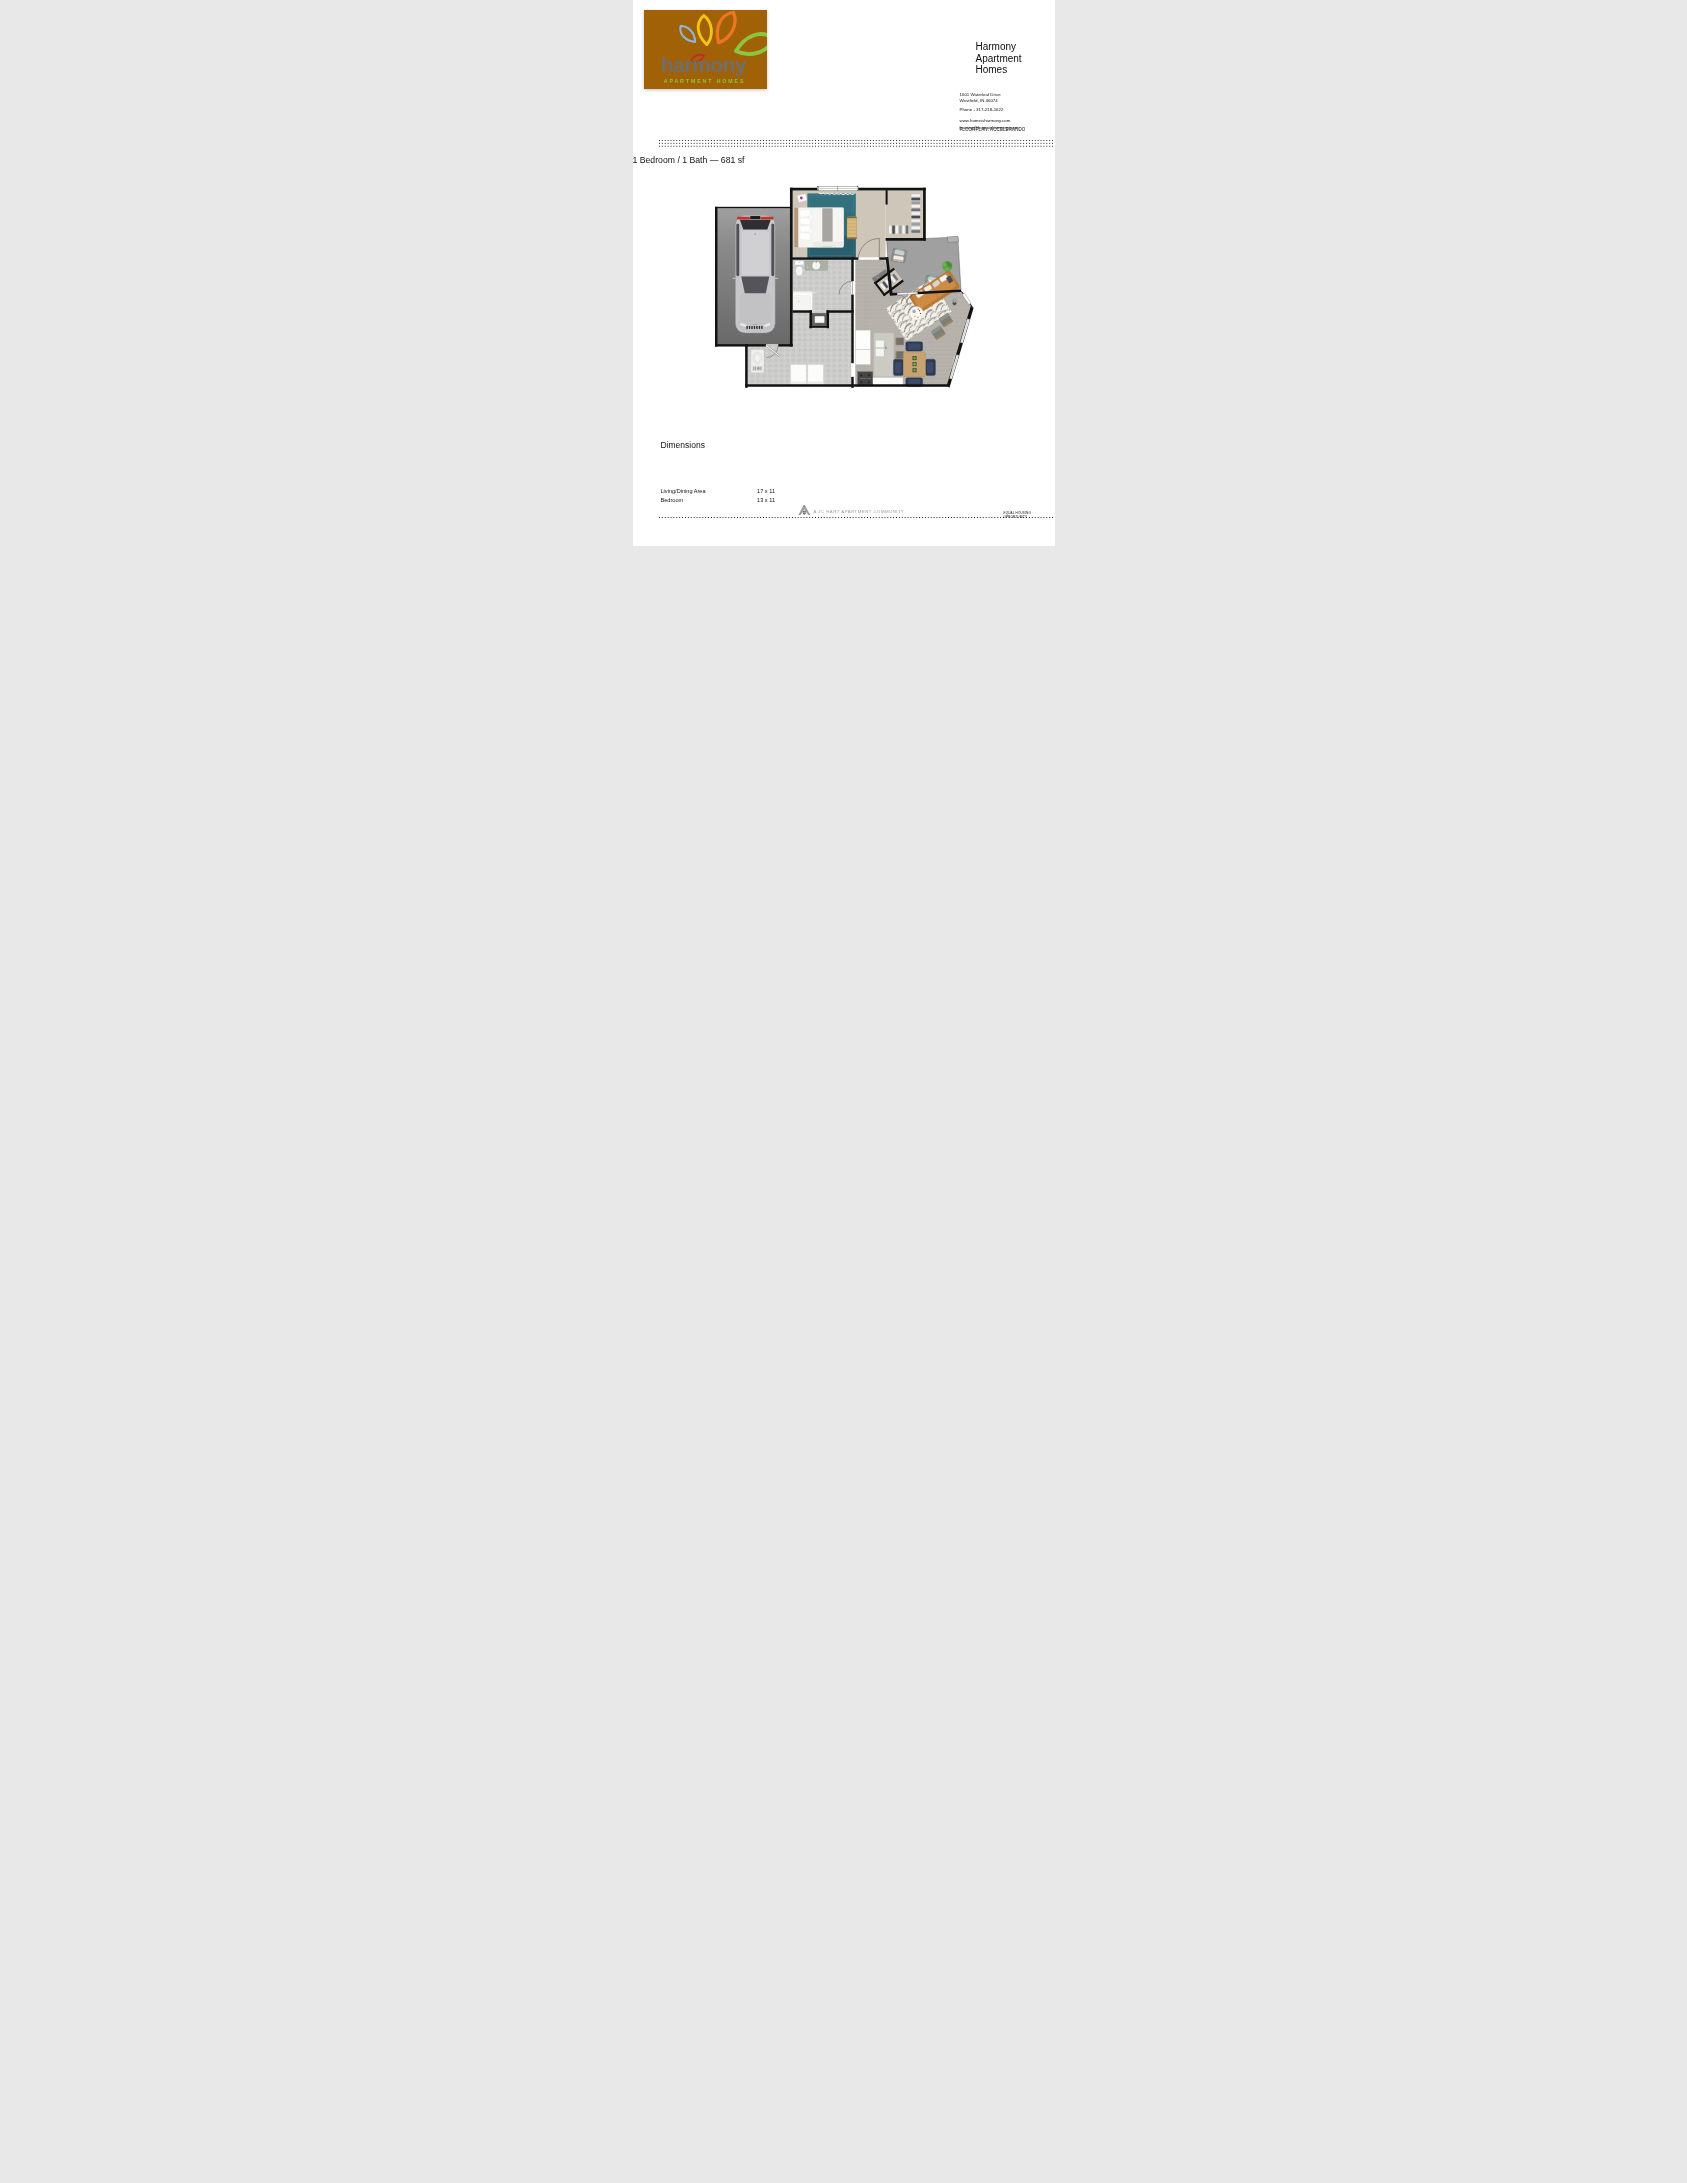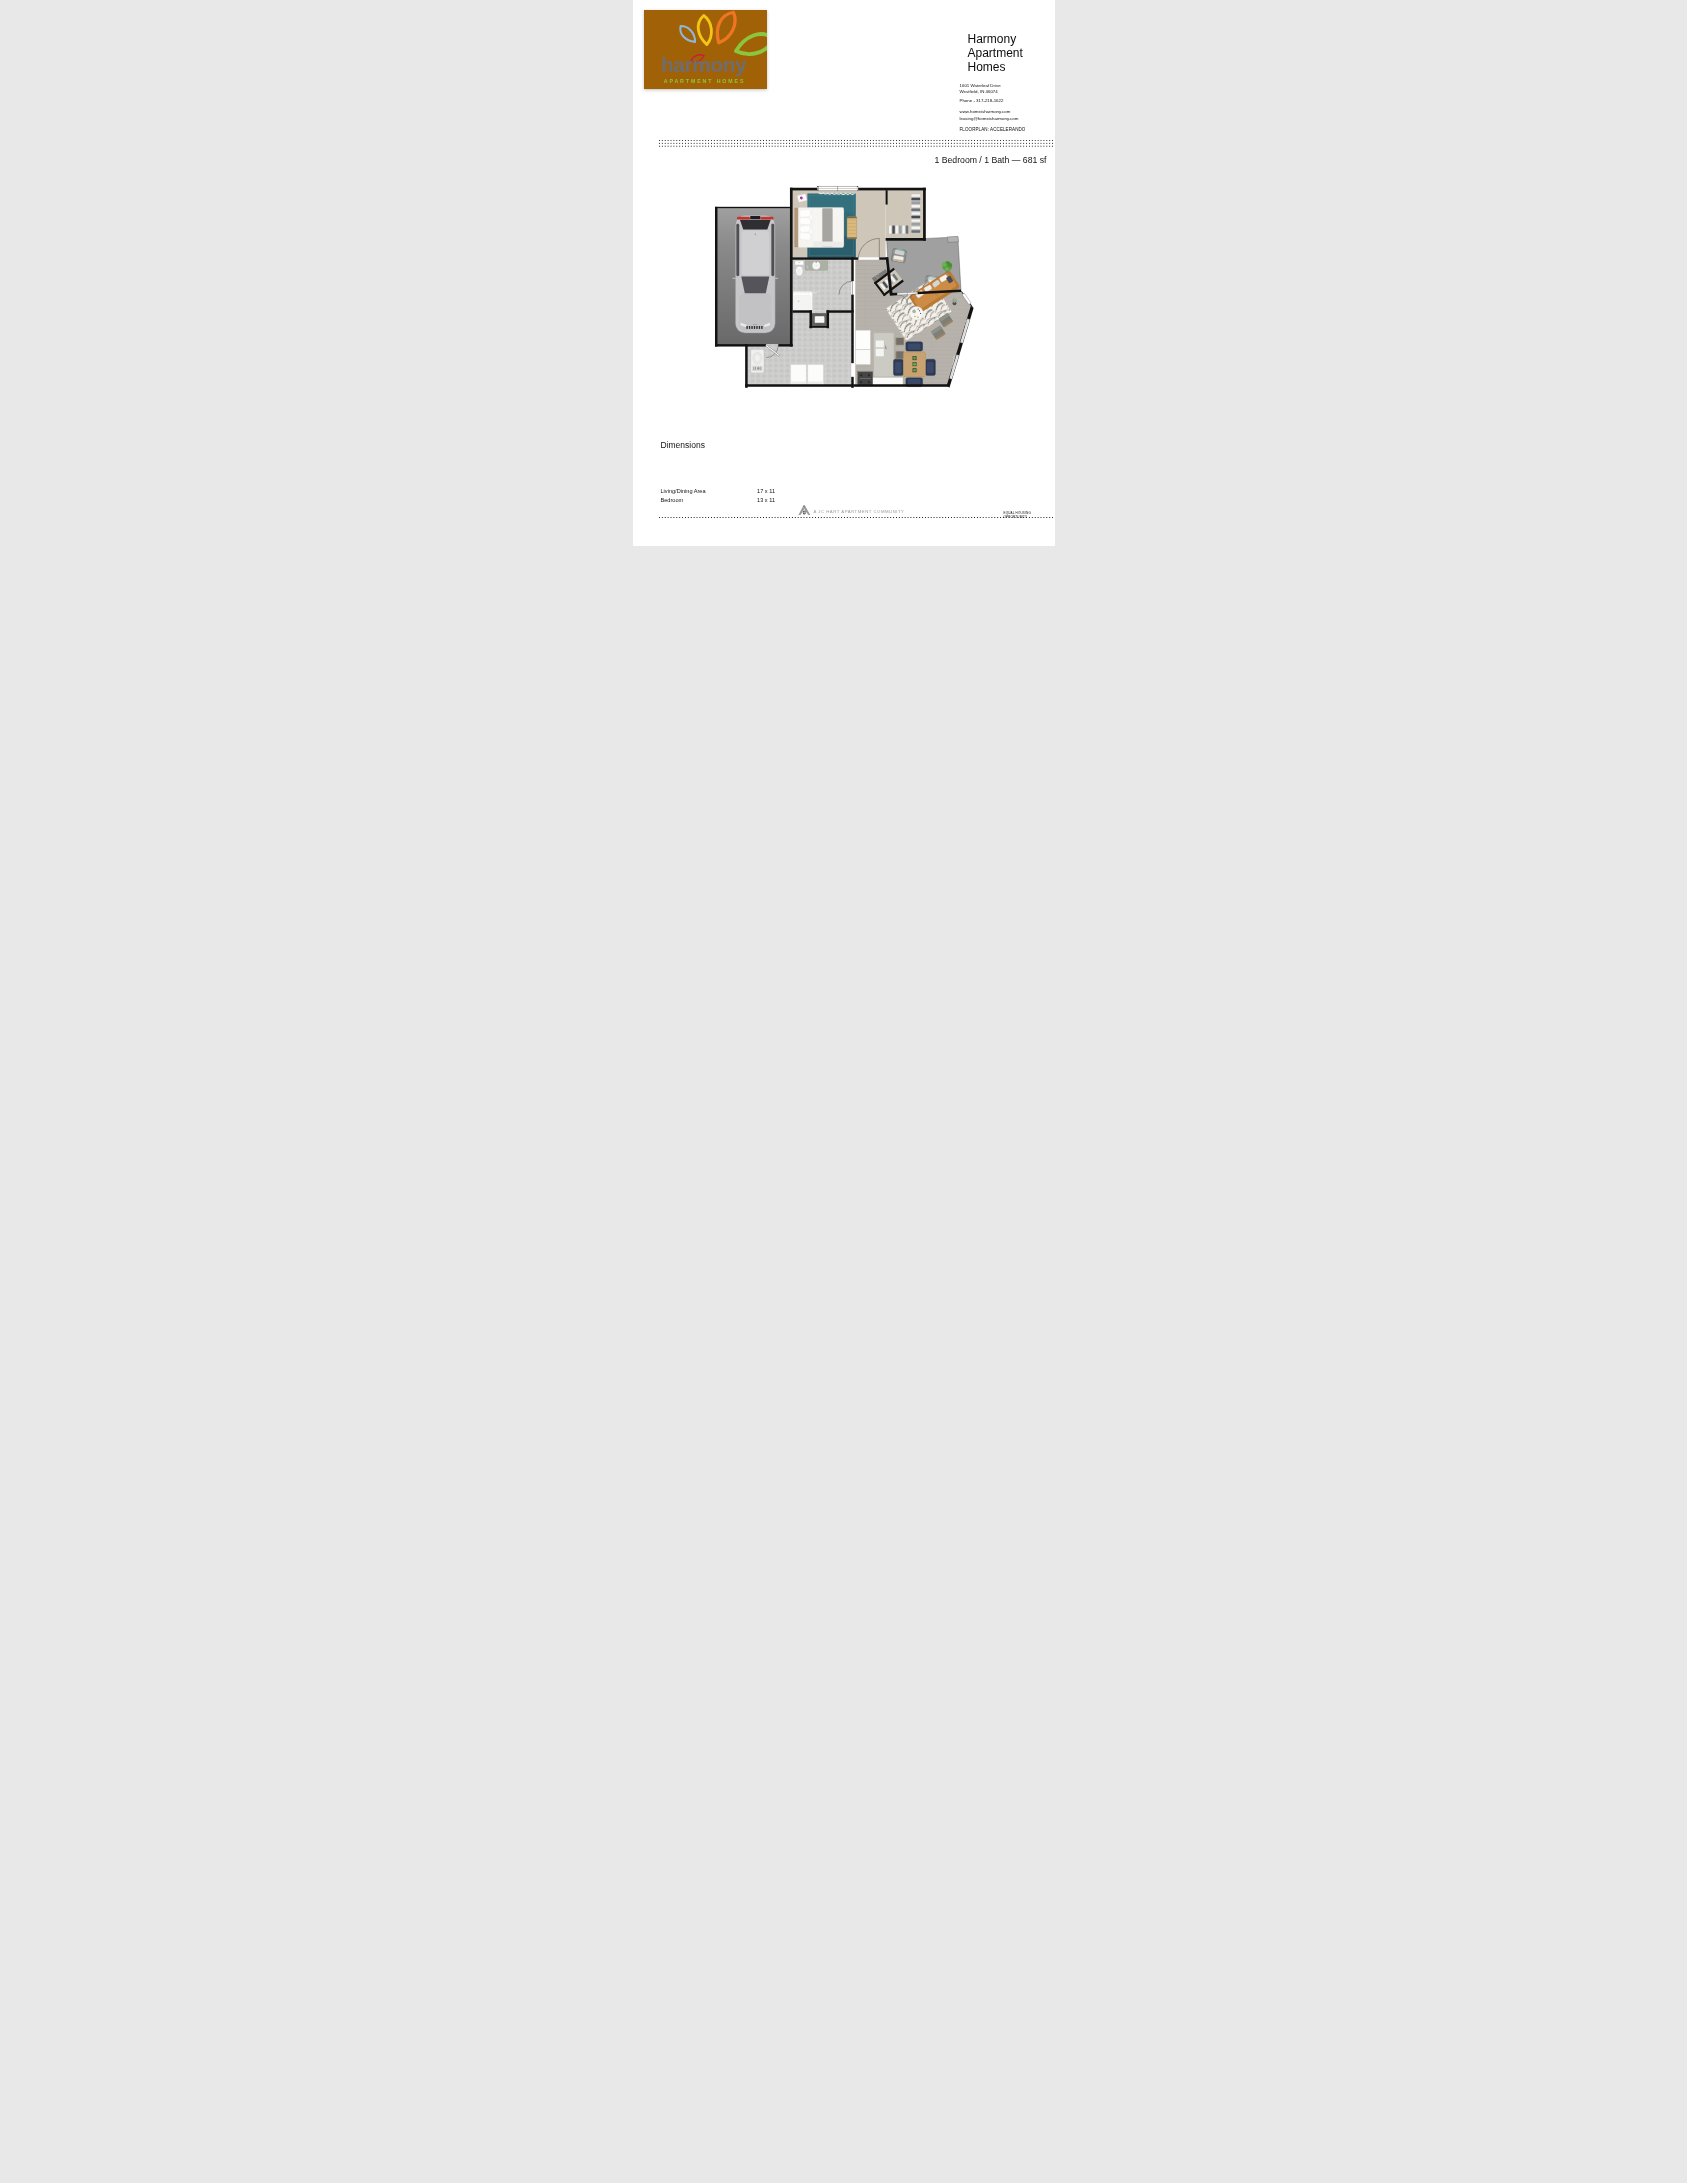--- a/index.html
+++ b/index.html
@@ -3,33 +3,33 @@
 <meta charset="utf-8">
 <style>
   html,body{margin:0;padding:0;background:#e8e8e8;}
   #page{position:relative;width:422px;height:546px;background:#fff;margin:0 auto;
         font-family:"Liberation Sans",sans-serif;overflow:hidden;color:#111;}
   .abs{position:absolute;}
   
   .logo-card{left:11.4px;top:9.6px;width:123px;height:79px;background:#a16207;
              box-shadow:0 0.9px 3.2px rgba(0,0,0,.25),0 0 0.5px rgba(0,0,0,.25);font-weight:bold;}
   .prop{left:327px;top:25px;width:94px;}
-  .prop-title{font-size:12px;line-height:1.16;font-weight:400;color:#0d0d0d;margin:8px;}
+  .prop-title{font-size:10px;line-height:1.16;font-weight:400;color:#0d0d0d;margin:16px;}
   .prop-addr{margin-top:5px;font-size:4.4px;line-height:1.34;}
   .prop-phone{margin-top:3.7px;font-size:4.4px;}
   .prop-links{margin-top:6px;font-size:4.4px;line-height:1.55;}
   .prop-links a{color:#111;text-decoration:none;}
   .fp-label{left:327px;top:127px;font-size:4.5px;letter-spacing:0.1px;color:#0d0d0d;}
   .dots3{left:25.6px;top:139px;width:396px;height:8.7px;
          background-image:radial-gradient(0.6px 0.8px at 50% 50%,#1b1b1b 97%,transparent 100%);
          background-size:2.9px 2.9px;}
   .dots1{left:25.6px;top:516px;width:396px;height:3.2px;
          background-image:radial-gradient(0.6px 0.8px at 50% 50%,#1b1b1b 97%,transparent 100%);
          background-size:2.9px 2.9px;}
-  .headline{left:0;top:155px;width:414px;text-align:right;font-size:8.7px;color:#141414;}
+  .headline{left:0;top:155px;width:414px;text-align:left;font-size:8.7px;color:#141414;}
   .plan{left:77px;top:181px;width:278px;height:211px;}
   .plan svg{width:100%;height:100%;display:block;}
   
   .dims-title{left:28px;top:440px;font-size:8.5px;color:#141414;}
   .dims-table{left:28px;top:487px;font-size:5.6px;line-height:1.55;color:#141414;}
   .dims-table .lbl{display:inline-block;width:95px;}
   .footer-logo{left:165px;top:505px;width:12.8px;height:10.5px;}
   .footer-text{left:181px;top:509px;font-size:4.3px;color:#9b9b9b;letter-spacing:0.5px;}
   .eho{left:371px;top:511px;font-size:3px;color:#0d0d0d;letter-spacing:0.2px;}
 </style>

